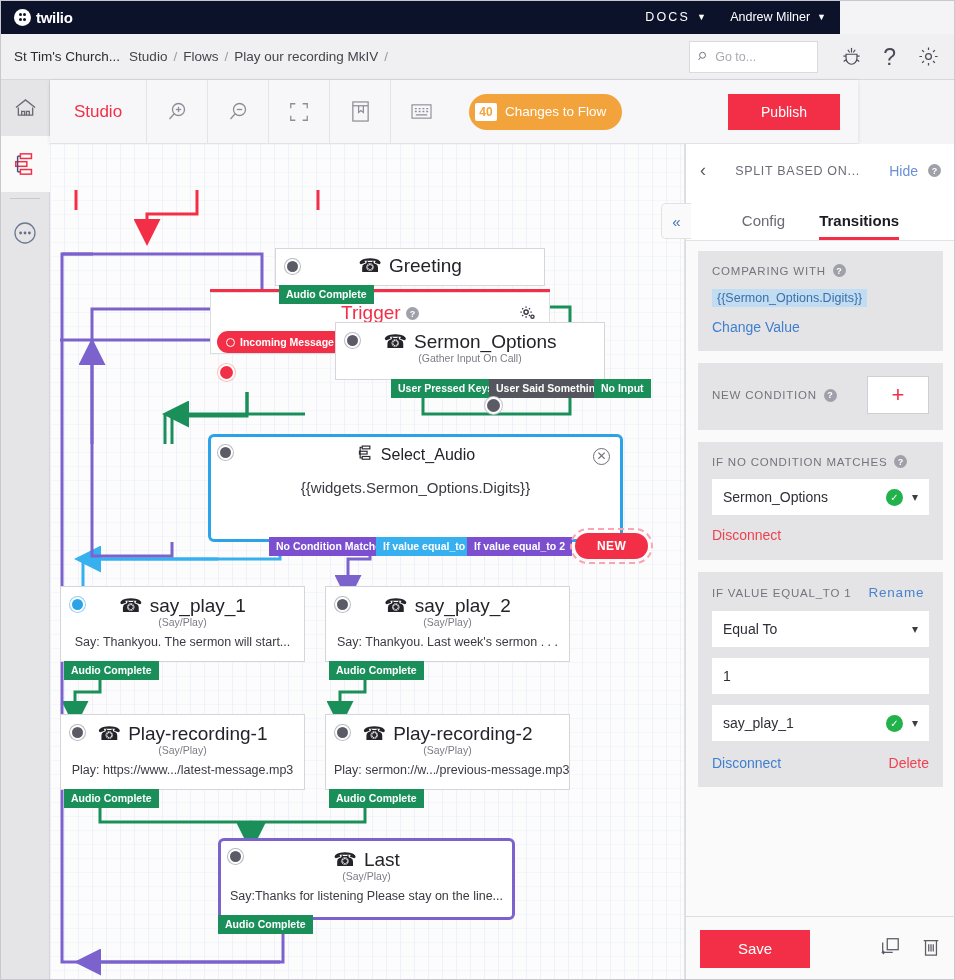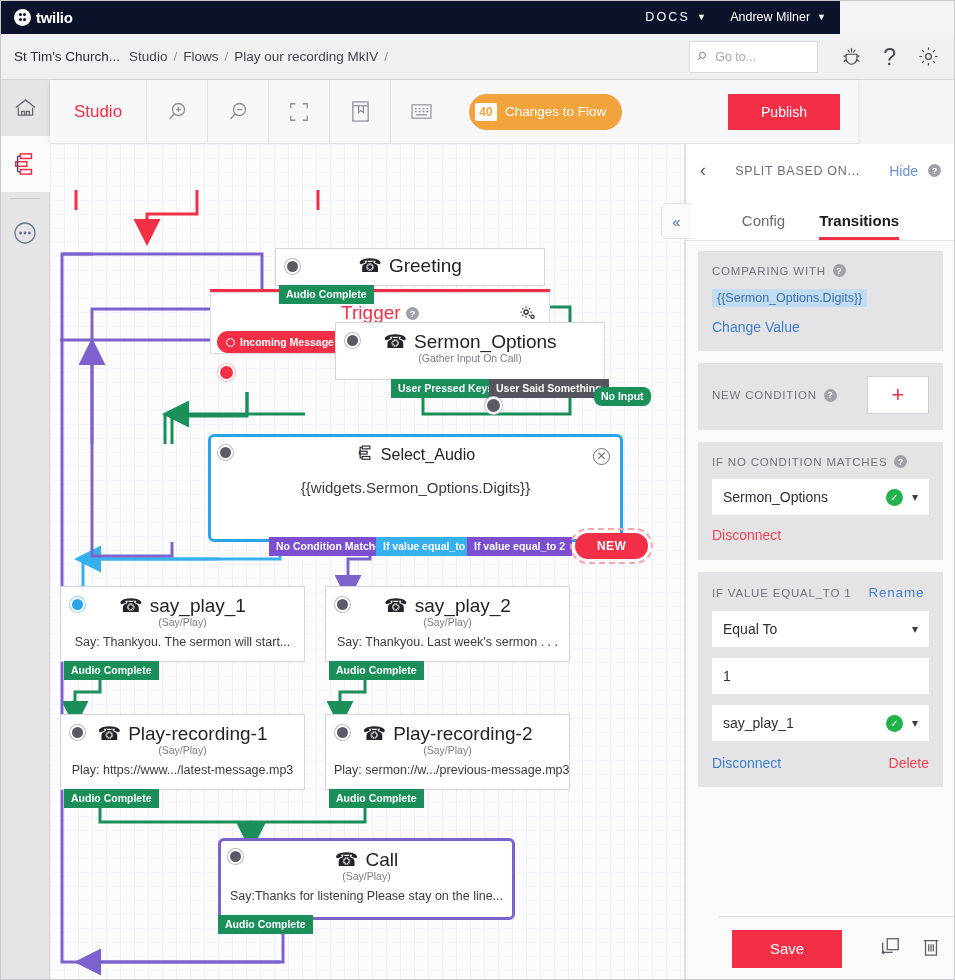--- a/index.html
+++ b/index.html
@@ -173,21 +173,21 @@
   }
   .select-ctl input {
     border:none; outline:none; width:100%; font-size:14px; color:#2e2e36;
     font-family:"Liberation Sans", sans-serif; background:transparent;
   }
   .ok-badge { width:17px; height:17px; border-radius:50%; background:#21b24b; color:#fff; font-size:10px; display:flex; align-items:center; justify-content:center; margin-left:auto; }
   .chev-dn { margin-left:9px; color:#3c3c45; font-size:12px; }
   .rename-link { color:#4a82cf; font-size:13.5px; margin-left:10px; cursor:pointer; }
   .panel-footer {
     height:64px; border-top:1px solid #dedee2; background:#fafafa;
-    display:flex; align-items:center; padding:0 14px; gap:16px;margin-left:32px;
+    display:flex; align-items:center; padding:0 14px; gap:16px;
   }
   .save-btn { width:110px; height:38px; background:#f22f46; color:#fff; border:none; font-size:15px; cursor:pointer; font-family:"Liberation Sans", sans-serif; }
   .foot-icons { margin-left:auto; display:flex; gap:20px; color:#5d5d67; }
   .collapse-tab {
     position:absolute; left:661px; top:203px; width:30px; height:36px; background:#fafafa;
     border:1px solid #e2e2e6; border-right:none; border-radius:5px 0 0 5px;
     display:flex; align-items:center; justify-content:center; color:#3d6fb5; font-size:15px; cursor:pointer; z-index:5;
   }
   .page-border { position:absolute; inset:0; border:1px solid #c8c8ce; pointer-events:none; }
 </style>
@@ -432,21 +432,21 @@
 
     <div class="node" style="left:285px; top:178px; width:270px; height:58px;">
       <div class="dot"></div>
       <div class="node-title">
         <span>☎</span>
         <span>Sermon_Options</span>
       </div>
       <div class="node-sub">(Gather Input On Call)</div>
       <div class="pill green" style="left:55px; top:56px;">User Pressed Keys</div>
       <div class="pill gray" style="left:153px; top:56px;">User Said Something</div>
-      <div class="pill green" style="left:258px; top:64px;border-radius:8px;">No Input</div>
+      <div class="pill green" style="left:258px; top:56px;">No Input</div>
     </div>
     <div class="endpoint grayep" style="left:437px; top:255px;"></div>
 
     <div class="node sel-blue" style="left:158px; top:290px; width:415px; height:108px;">
       <div class="dot" style="left:7px; top:8px;"></div>
       <div class="close-x">✕</div>
       <div class="node-title" style="font-size:16px;">
         <span>
           <svg width="18" height="18" viewBox="0 0 26 26">
             <rect x="9" y="3" width="11" height="4" fill="none" stroke="#2b2b33" stroke-width="1.7"></rect>
@@ -505,21 +505,21 @@
       </div>
       <div class="node-sub">(Say/Play)</div>
       <div class="node-body">Play: sermon://w.../previous-message.mp3</div>
       <div class="pill green" style="left:3px; top:74px;">Audio Complete</div>
     </div>
 
     <div class="node sel-purple" style="left:168px; top:694px; width:297px; height:82px;">
       <div class="dot" style="left:7px; top:8px;"></div>
       <div class="node-title">
         <span>☎</span>
-        <span>Call</span>
+        <span>Last</span>
       </div>
       <div class="node-sub">(Say/Play)</div>
       <div class="node-body">Say:Thanks for listening Please stay on the line...</div>
       <div class="pill green" style="left:-3px; top:74px;">Audio Complete</div>
     </div>
   </div>
 
   <div class="collapse-tab">«</div>
 
   <div class="panel">

